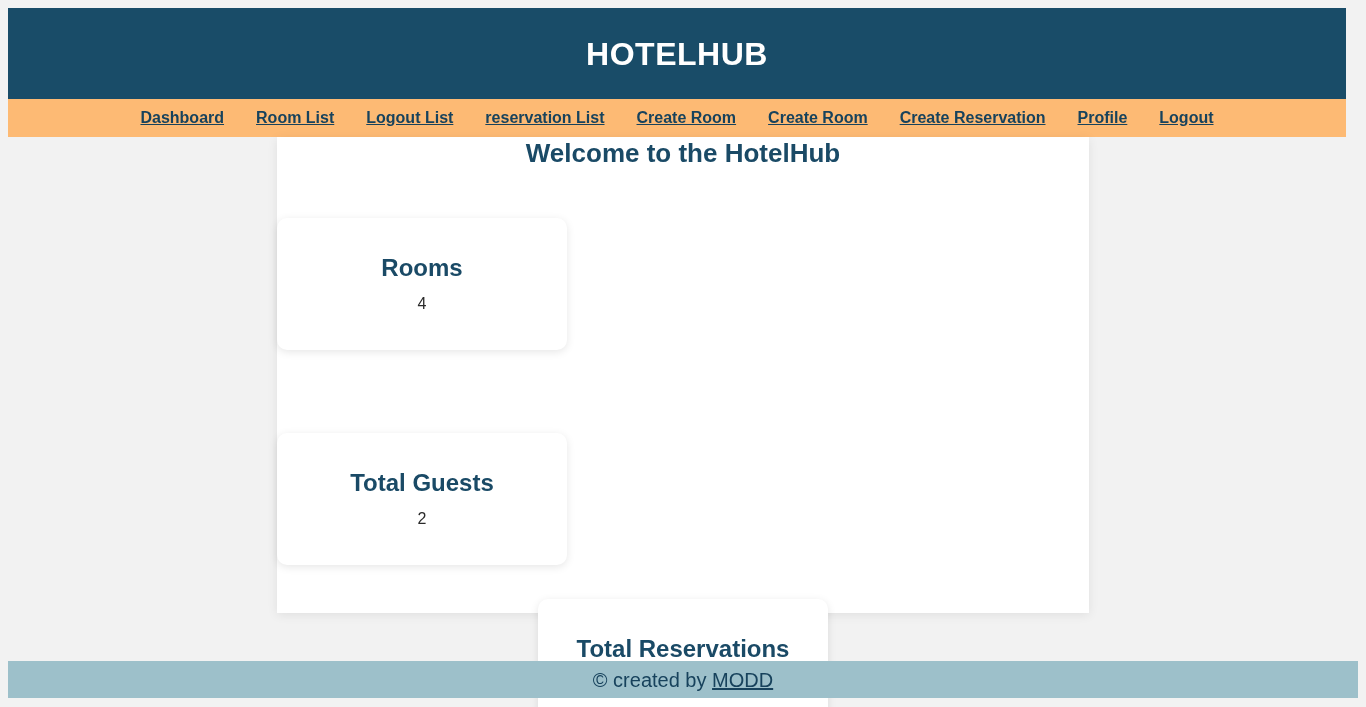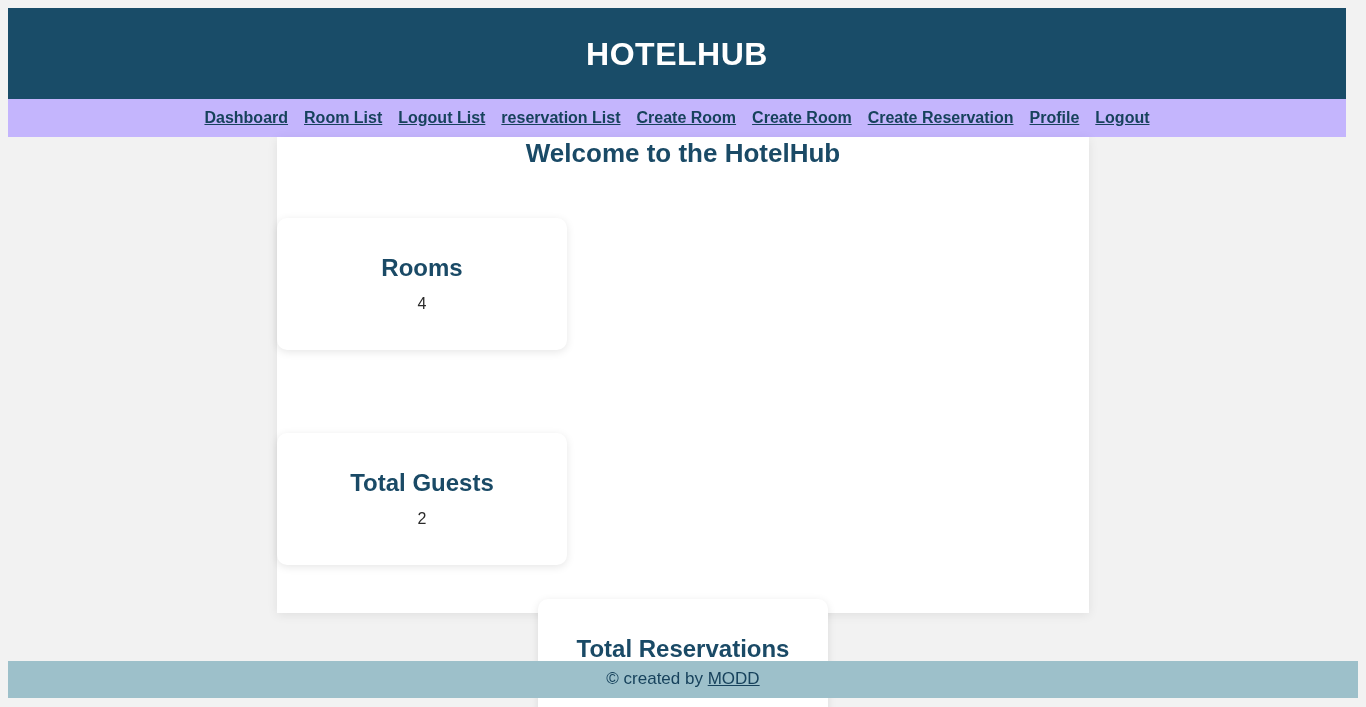--- a/index.html
+++ b/index.html
@@ -39,36 +39,36 @@
     color: #ffffff;
     font-size: 32px;
     font-weight: bold;
     letter-spacing: 0.5px;
     line-height: 1;
     margin: 0;
   }
 
   
   .site-nav {
-    background: #c4b5fd;
+    background: #fdba74;
     height: 38px;
     flex: 0 0 auto;
     display: flex;
     align-items: center;
     justify-content: center;
   }
   .nav-list {
     list-style: none;
     margin: 0;
     padding: 0;
     display: flex;
     align-items: center;
   }
   .nav-item + .nav-item {
-    margin-left: 16px;
+    margin-left: 32px;
   }
   .nav-link {
     color: #17425c;
     text-decoration: underline;
     font-size: 16px;
     font-weight: bold;
     white-space: nowrap;
     cursor: pointer;
     display: inline-block;
     line-height: 1.2;
@@ -155,21 +155,21 @@
     top: 661px;
     width: 1350px;
     height: 37px;
     background: #9dc0ca;
     display: flex;
     align-items: center;
     justify-content: center;
   }
   .footer-text {
     color: #17425c;
-    font-size: 17px;
+    font-size: 20px;
     line-height: 1.2;
   }
   .footer-link {
     color: #17425c;
     text-decoration: underline;
     cursor: pointer;
   }
 </style>
 </head>
 <body>

